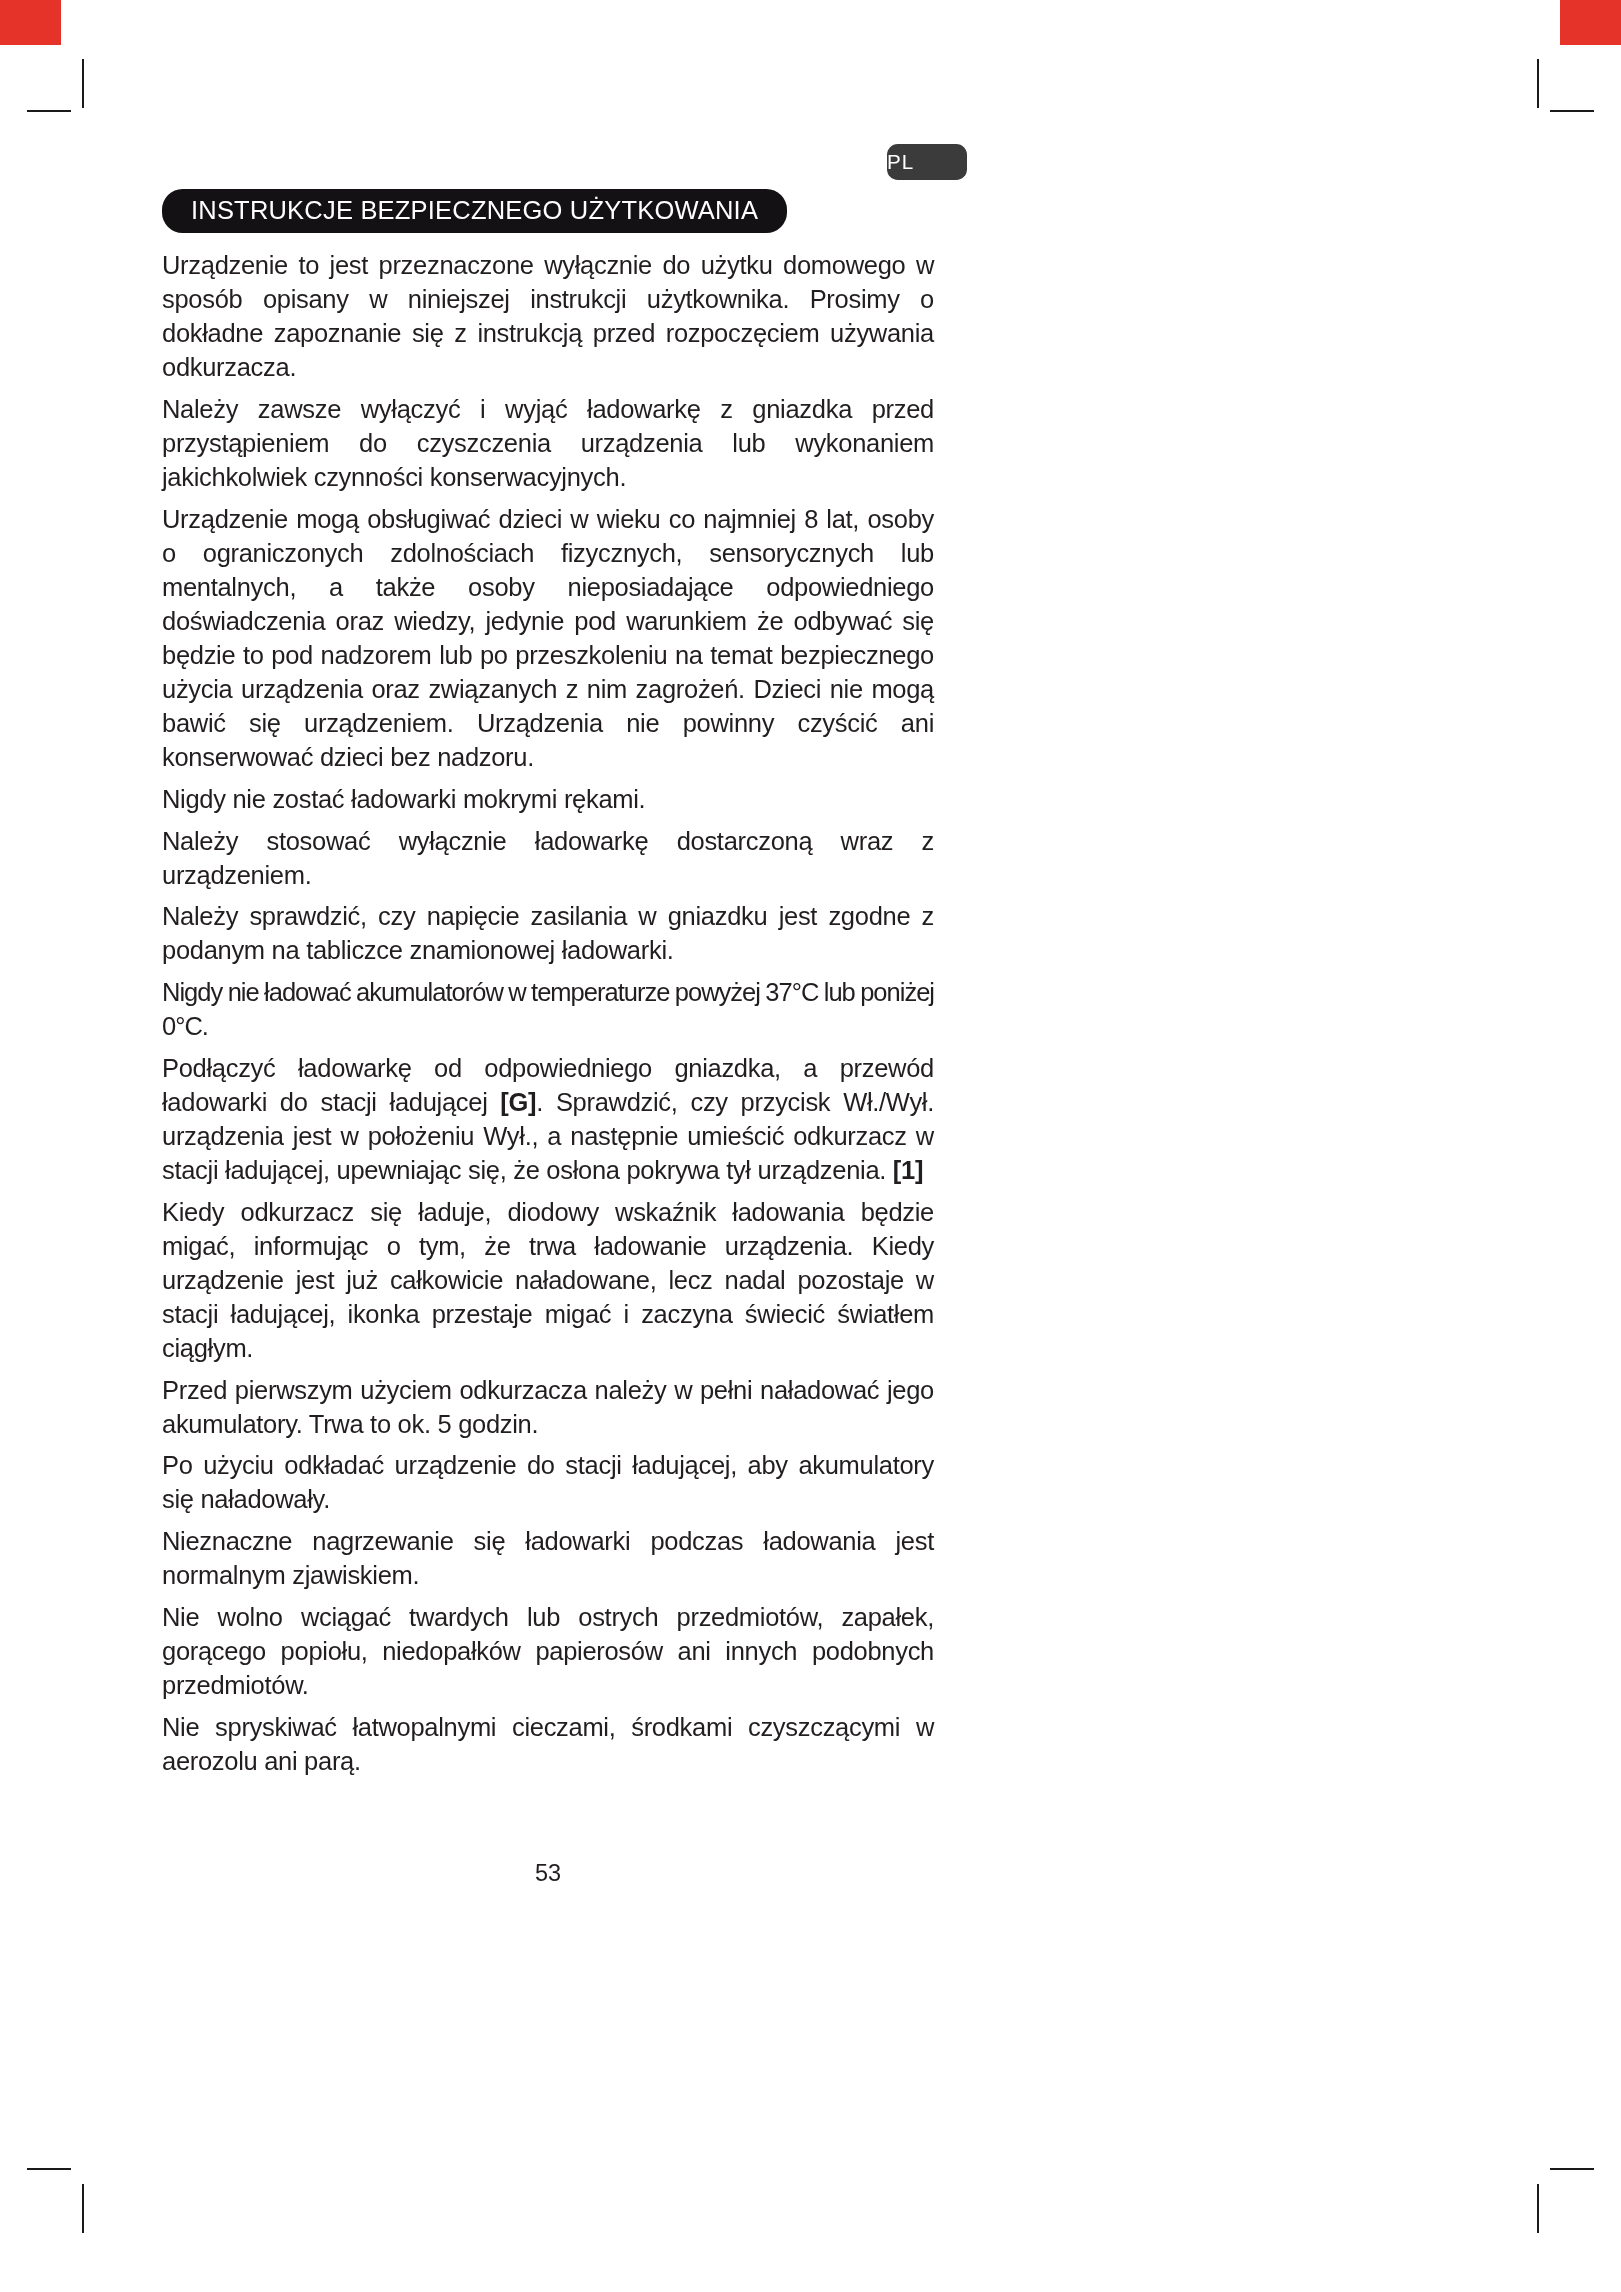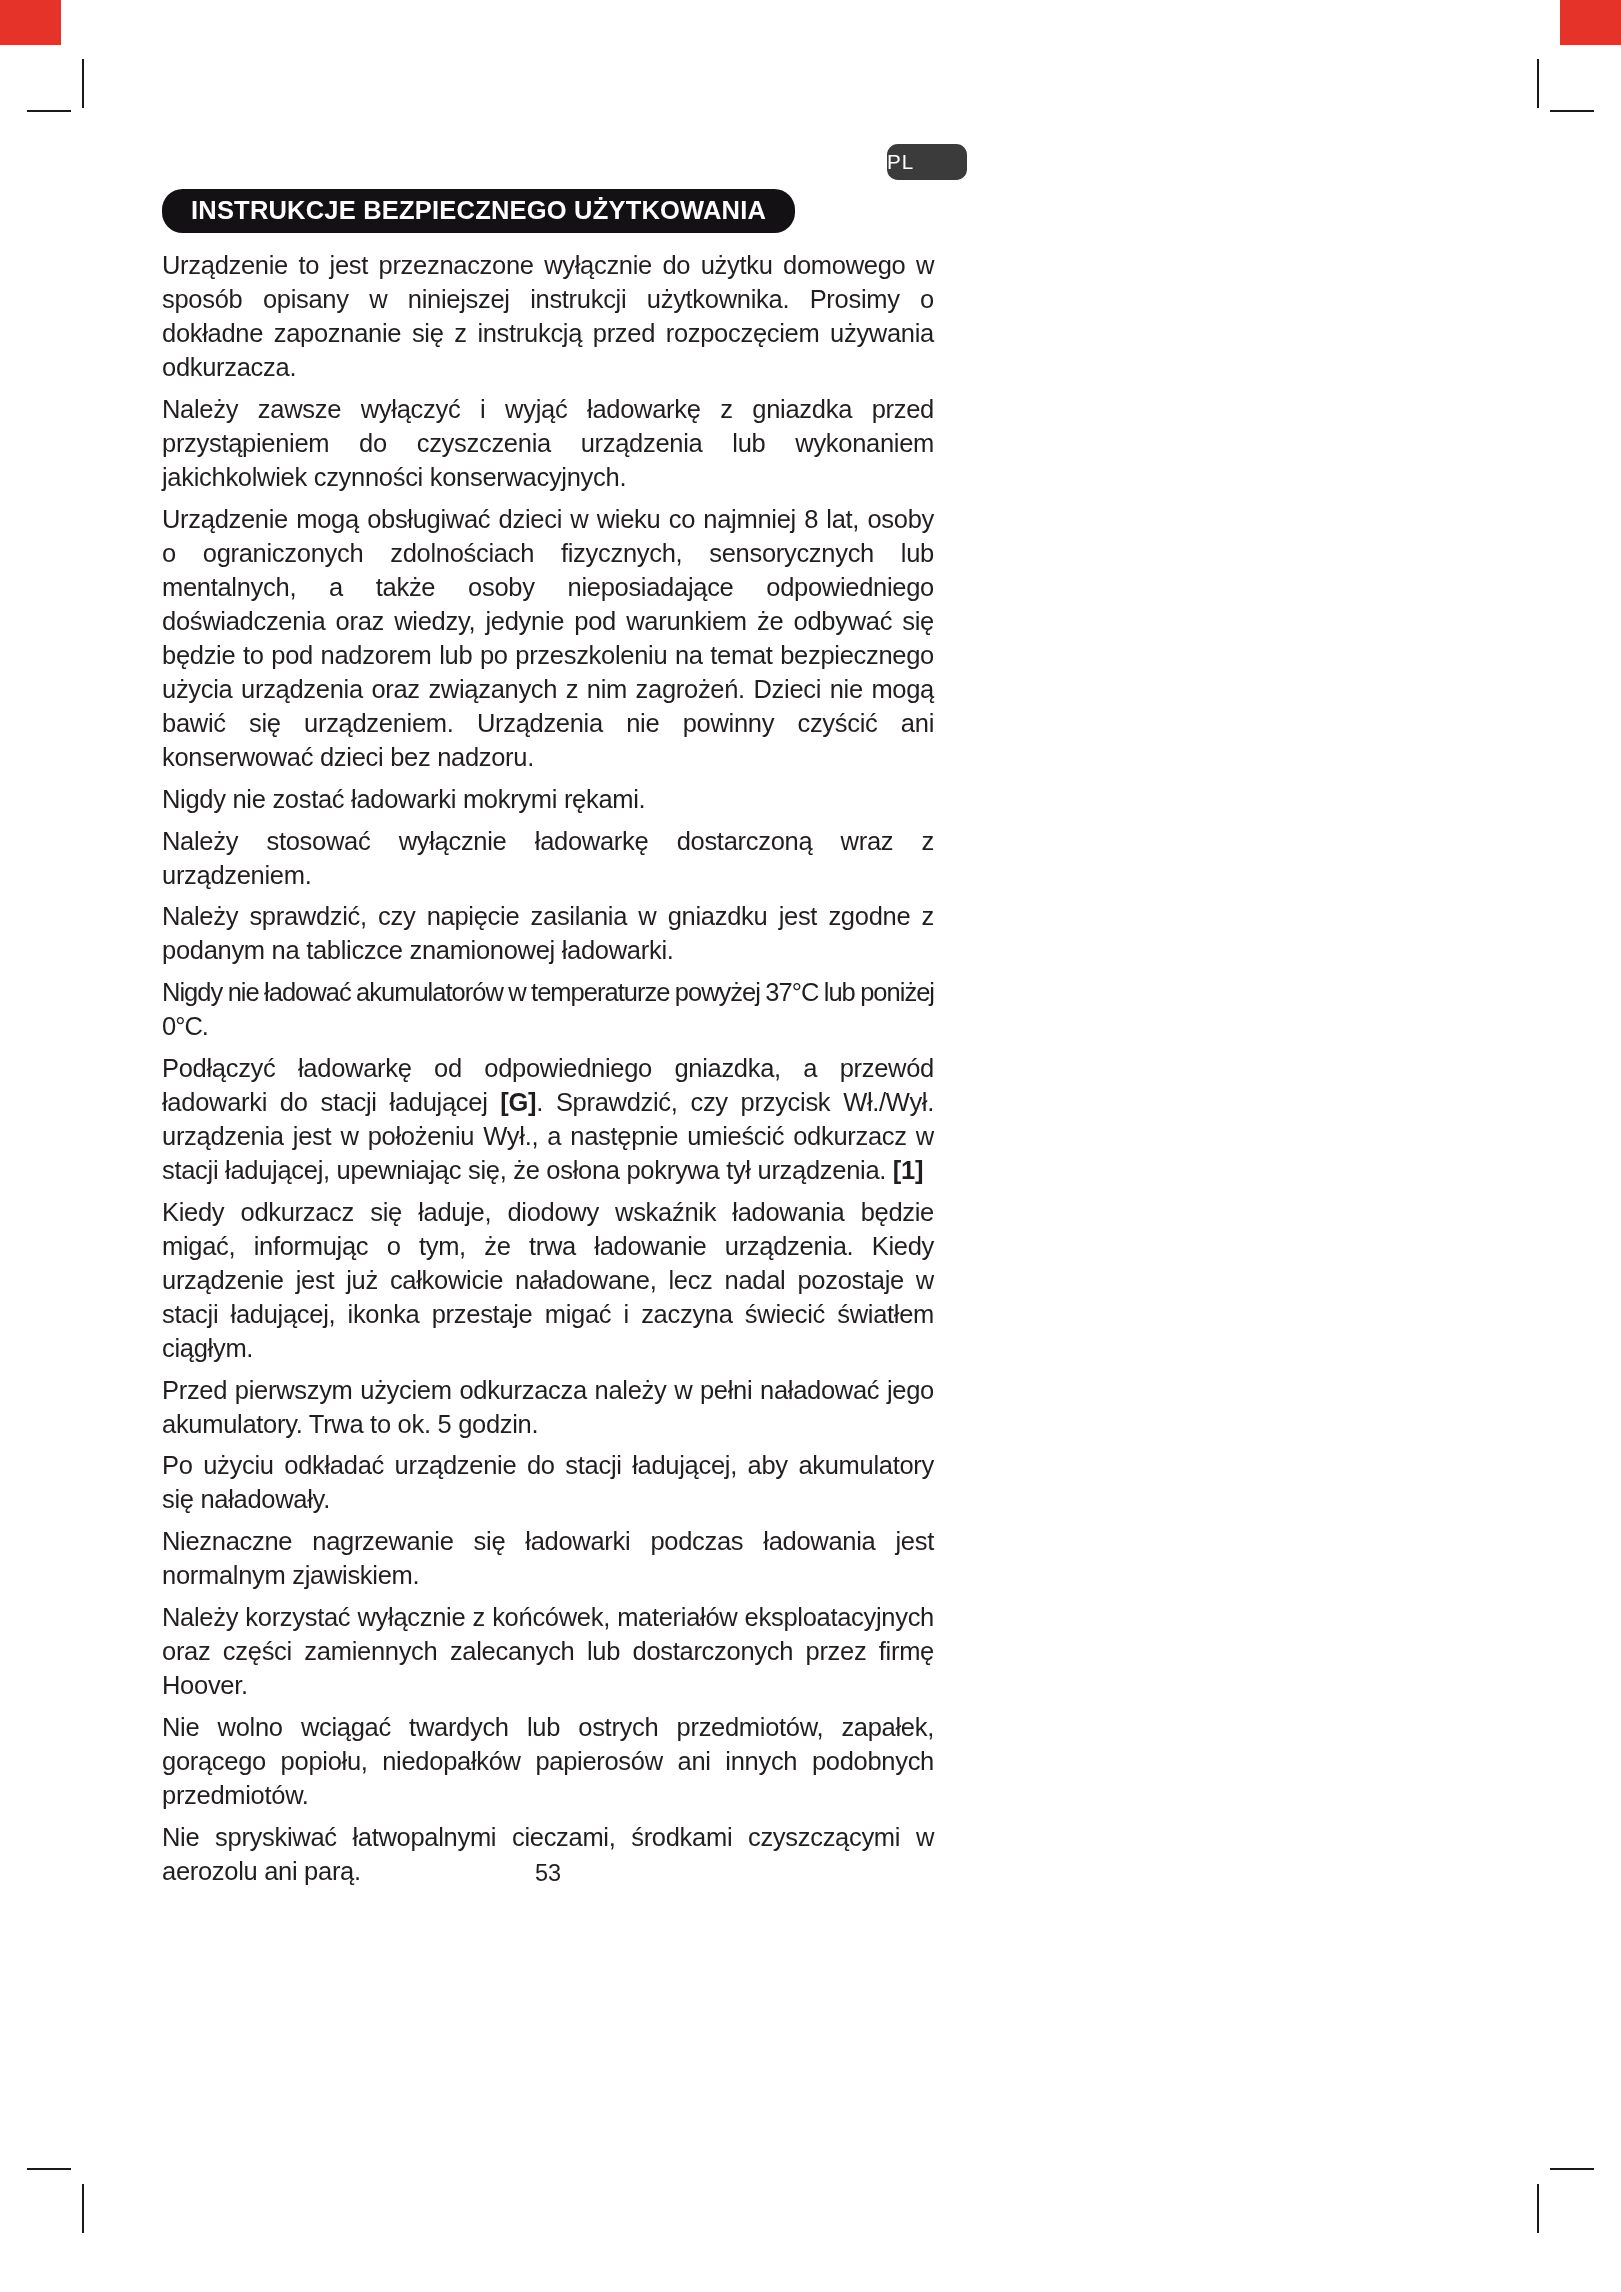--- a/index.html
+++ b/index.html
@@ -57,21 +57,21 @@
     top: 189px;
     width: 772px;
   }
   .header-pill {
     display: inline-block;
     background: var(--header_black, #141114);
     color: #ffffff;
     border-radius: 20.6px;
     padding: 6.9px 29px 7.8px 29px;
     font-size: 25.5px;
-    font-weight: bold;
+    font-weight: normal;
     letter-spacing: 0.2px;
     margin-bottom: 15.7px;
   }
   .paragraphs { width: 100%; }
   .para {
     margin: 0 0 7.8px 0;
     font-size: 25.5px;
     line-height: 34px;
     text-align: justify;
     letter-spacing: -0.3px;
@@ -123,21 +123,20 @@
         <p class="para"><span>Urządzenie mogą obsługiwać dzieci w wieku co najmniej 8 lat, osoby o ograniczonych zdolnościach fizycznych, sensorycznych lub mentalnych, a także osoby nieposiadające odpowiedniego doświadczenia oraz wiedzy, jedynie pod warunkiem że odbywać się będzie to pod nadzorem lub po przeszkoleniu na temat bezpiecznego użycia urządzenia oraz związanych z nim zagrożeń. Dzieci nie mogą bawić się urządzeniem. Urządzenia nie powinny czyścić ani konserwować dzieci bez nadzoru.</span></p>
         <p class="para"><span>Nigdy nie zostać ładowarki mokrymi rękami.</span></p>
         <p class="para"><span>Należy stosować wyłącznie ładowarkę dostarczoną wraz z urządzeniem.</span></p>
         <p class="para"><span>Należy sprawdzić, czy napięcie zasilania w gniazdku jest zgodne z podanym na tabliczce znamionowej ładowarki.</span></p>
         <p class="para condensed"><span>Nigdy nie ładować akumulatorów w temperaturze powyżej 37°C lub poniżej 0°C.</span></p>
         <p class="para"><span>Podłączyć ładowarkę od odpowiedniego gniazdka, a przewód ładowarki do stacji ładującej </span><span class="bold">[G]</span><span>. Sprawdzić, czy przycisk Wł./Wył. urządzenia jest w położeniu Wył., a następnie umieścić odkurzacz w stacji ładującej, upewniając się, że osłona pokrywa tył urządzenia. </span><span class="bold">[1]</span></p>
         <p class="para"><span>Kiedy odkurzacz się ładuje, diodowy wskaźnik ładowania będzie migać, informując o tym, że trwa ładowanie urządzenia. Kiedy urządzenie jest już całkowicie naładowane, lecz nadal pozostaje w stacji ładującej, ikonka przestaje migać i zaczyna świecić światłem ciągłym.</span></p>
         <p class="para"><span>Przed pierwszym użyciem odkurzacza należy w pełni naładować jego akumulatory. Trwa to ok. 5 godzin.</span></p>
         <p class="para"><span>Po użyciu odkładać urządzenie do stacji ładującej, aby akumulatory się naładowały.</span></p>
         <p class="para"><span>Nieznaczne nagrzewanie się ładowarki podczas ładowania jest normalnym zjawiskiem.</span></p>
-        <p class="para"><span>Należy korzystać wyłącznie z końcówek, materiałów eksploatacyjnych oraz części zamiennych zalecanych lub dostarczonych przez firmę Hoover.</span></p>
         <p class="para"><span>Nie wolno wciągać twardych lub ostrych przedmiotów, zapałek, gorącego popiołu, niedopałków papierosów ani innych podobnych przedmiotów.</span></p>
         <p class="para"><span>Nie spryskiwać łatwopalnymi cieczami, środkami czyszczącymi w aerozolu ani parą.</span></p>
       </div>
   </div>
 
   <div class="page-number">53</div>
 
 </div>
 
 

